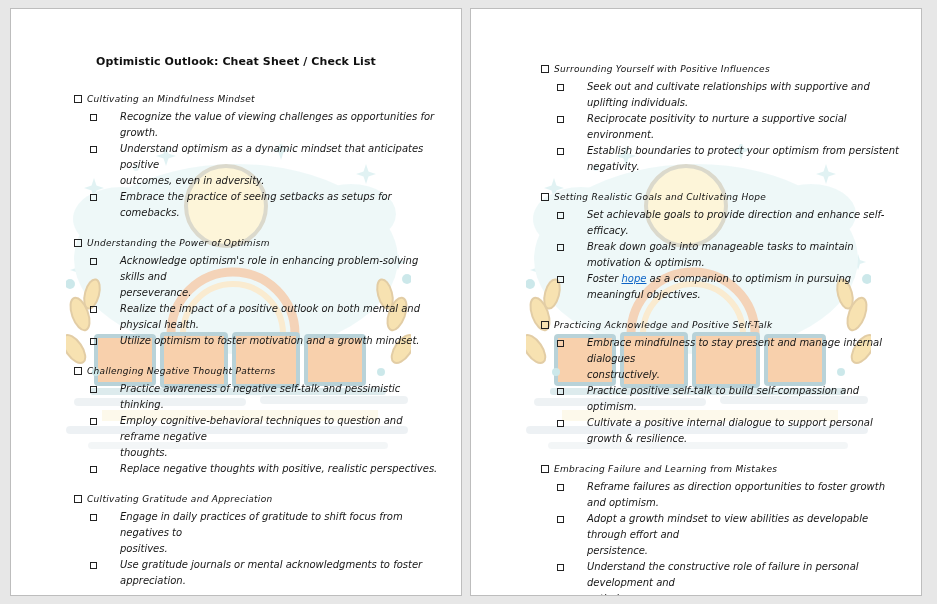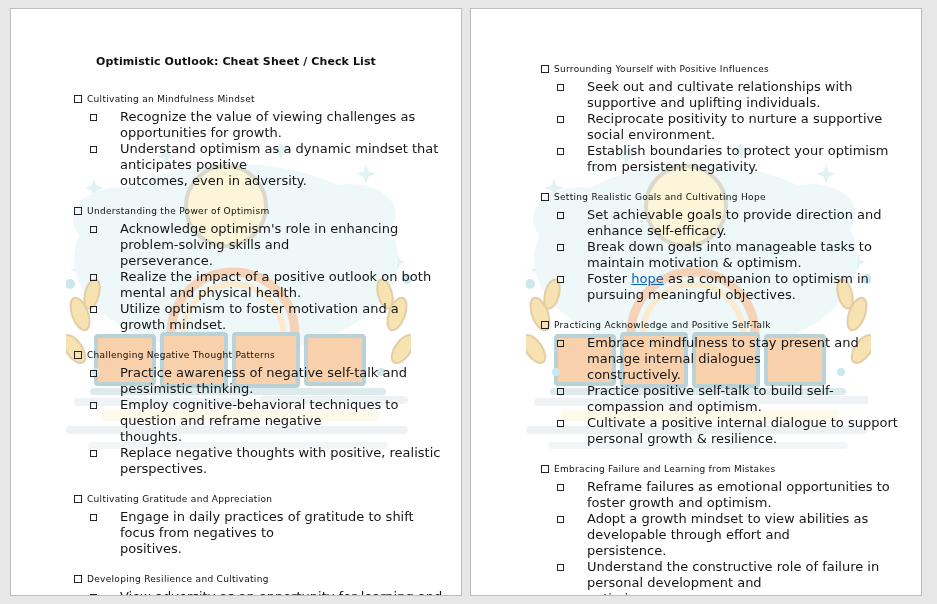--- a/index.html
+++ b/index.html
@@ -9,23 +9,23 @@
         border:1px solid #bdbdbd;box-sizing:border-box;overflow:hidden;}
   .page-1{left:10px;}
   .page-2{left:470px;}
   .wm{position:absolute;left:55px;top:135px;width:345px;height:310px;z-index:0;}
   .content{position:relative;z-index:1;padding-top:46px;}
   .page-2 .content{padding-top:52px;}
   .title{text-align:center;font-size:11px;font-weight:700;color:#101010;margin:0 0 23px 0;letter-spacing:.1px;}
   .section{margin-left:63px;margin-right:16px;}
   .page-2 .section{margin-left:70px;}
   .section + .section{margin-top:14px;}
-  .row{position:relative;line-height:16px;}
+  .row{position:relative;line-height:16px;font-style:italic;}
   .heading-row{padding-left:13px;margin-bottom:2px;font-size:9px;color:#101010;letter-spacing:.3px;}
-  .item-row{margin-left:16px;padding-left:30px;font-size:13px;color:#161616;max-width:352px;}
+  .item-row{margin-left:16px;padding-left:30px;font-size:10px;color:#161616;max-width:352px;}
   .item-text{white-space:pre-line;}
   .cb{position:absolute;left:0;top:4.5px;width:7px;height:7px;border:1px solid #222;
       background:transparent;box-sizing:border-box;display:inline-block;}
   .cb-lg{width:8px;height:8px;top:3.5px;}
   a.link{color:#0b63c5;text-decoration:underline;cursor:pointer;margin-top:35px;}
 </style>
 </head>
 <body>
 
 <div class="canvas">
@@ -79,39 +79,41 @@
       </g>
     </svg>
     <div class="content">
       <div class="title">Optimistic Outlook: Cheat Sheet / Check List</div>
       <div>
           <div class="section">
             <div class="row heading-row"><span class="cb cb-lg"></span><span class="heading-text">Cultivating an Mindfulness Mindset</span></div>
             <div class="row item-row"><span class="cb"></span><span class="item-text">Recognize the value of viewing challenges as opportunities for growth.</span></div>
             <div class="row item-row"><span class="cb"></span><span class="item-text">Understand optimism as a dynamic mindset that anticipates positive
 outcomes, even in adversity.</span></div>
+            <div class="row item-row"><span class="cb"></span><span class="item-text">Embrace the practice of seeing setbacks as setups for comebacks.</span></div>
           </div>
           <div class="section">
             <div class="row heading-row"><span class="cb cb-lg"></span><span class="heading-text">Understanding the Power of Optimism</span></div>
             <div class="row item-row"><span class="cb"></span><span class="item-text">Acknowledge optimism's role in enhancing problem-solving skills and
 perseverance.</span></div>
             <div class="row item-row"><span class="cb"></span><span class="item-text">Realize the impact of a positive outlook on both mental and physical health.</span></div>
             <div class="row item-row"><span class="cb"></span><span class="item-text">Utilize optimism to foster motivation and a growth mindset.</span></div>
           </div>
           <div class="section">
             <div class="row heading-row"><span class="cb cb-lg"></span><span class="heading-text">Challenging Negative Thought Patterns</span></div>
             <div class="row item-row"><span class="cb"></span><span class="item-text">Practice awareness of negative self-talk and pessimistic thinking.</span></div>
             <div class="row item-row"><span class="cb"></span><span class="item-text">Employ cognitive-behavioral techniques to question and reframe negative
 thoughts.</span></div>
             <div class="row item-row"><span class="cb"></span><span class="item-text">Replace negative thoughts with positive, realistic perspectives.</span></div>
           </div>
           <div class="section">
             <div class="row heading-row"><span class="cb cb-lg"></span><span class="heading-text">Cultivating Gratitude and Appreciation</span></div>
             <div class="row item-row"><span class="cb"></span><span class="item-text">Engage in daily practices of gratitude to shift focus from negatives to
 positives.</span></div>
+            <div class="row item-row"><span class="cb"></span><span class="item-text">Use gratitude journals or mental acknowledgments to foster appreciation.</span></div>
           </div>
           <div class="section">
             <div class="row heading-row"><span class="cb cb-lg"></span><span class="heading-text">Developing Resilience and Cultivating</span></div>
             <div class="row item-row"><span class="cb"></span><span class="item-text">View adversity as an opportunity for learning and growth.</span></div>
           </div>
         </div>
     </div>
   </div>
 
   <div class="page page-2">
@@ -178,21 +180,21 @@
           </div>
           <div class="section">
             <div class="row heading-row"><span class="cb cb-lg"></span><span class="heading-text">Practicing Acknowledge and Positive Self-Talk</span></div>
             <div class="row item-row"><span class="cb"></span><span class="item-text">Embrace mindfulness to stay present and manage internal dialogues
 constructively.</span></div>
             <div class="row item-row"><span class="cb"></span><span class="item-text">Practice positive self-talk to build self-compassion and optimism.</span></div>
             <div class="row item-row"><span class="cb"></span><span class="item-text">Cultivate a positive internal dialogue to support personal growth &amp; resilience.</span></div>
           </div>
           <div class="section">
             <div class="row heading-row"><span class="cb cb-lg"></span><span class="heading-text">Embracing Failure and Learning from Mistakes</span></div>
-            <div class="row item-row"><span class="cb"></span><span class="item-text">Reframe failures as emotional opportunities to foster growth and optimism.</span></div>
+            <div class="row item-row"><span class="cb"></span><span class="item-text">Reframe failures as direction opportunities to foster growth and optimism.</span></div>
             <div class="row item-row"><span class="cb"></span><span class="item-text">Adopt a growth mindset to view abilities as developable through effort and
 persistence.</span></div>
             <div class="row item-row"><span class="cb"></span><span class="item-text">Understand the constructive role of failure in personal development and
 optimism.</span></div>
           </div>
         </div>
     </div>
   </div>
 
 </div>

